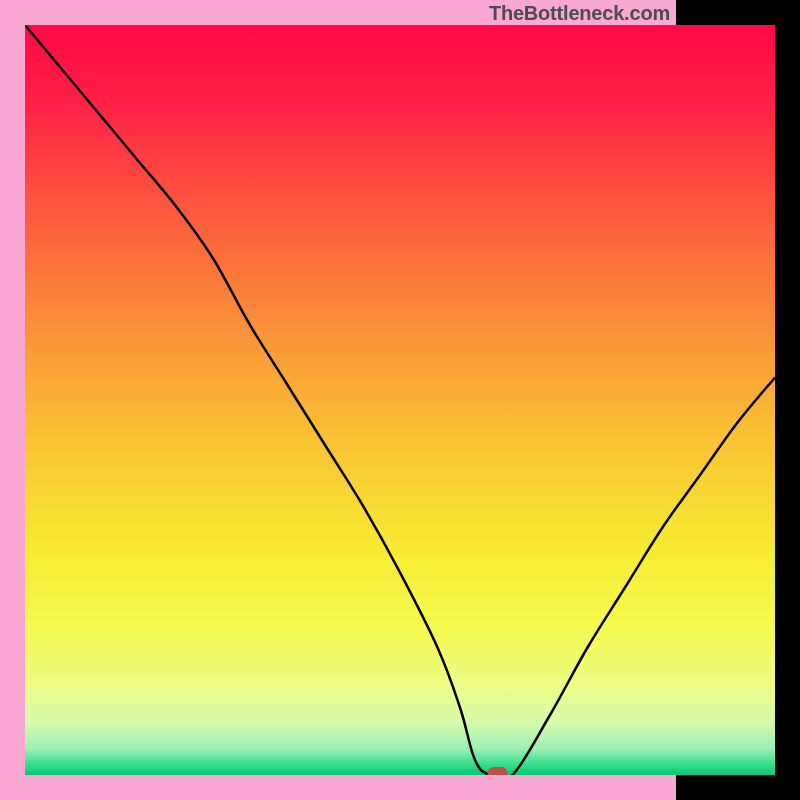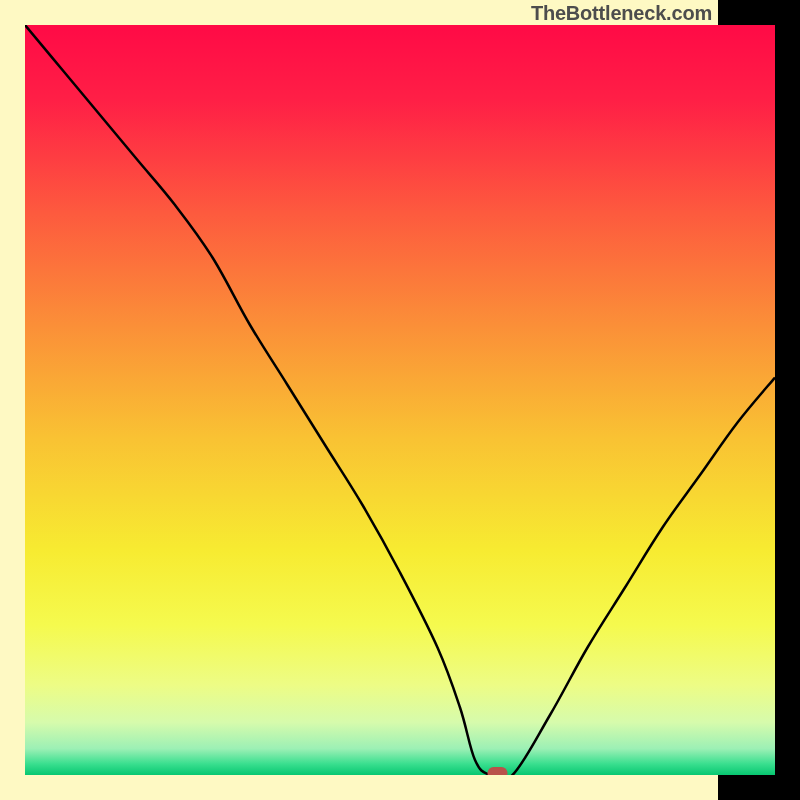--- a/index.html
+++ b/index.html
@@ -7,23 +7,22 @@
     padding: 0;
     width: 800px;
     height: 800px;
     overflow: hidden;
     background: #000;
     font-family: Arial, Helvetica, sans-serif;
   }
   .outer {
     width: 676px;
     height: 800px;
-    background: #fef9c3;
+    background: #f9a8d4;
     position: relative;
-    padding-left: 42px;
   }
   .plot {
     position: absolute;
     left: 25px;
     top: 25px;
     width: 750px;
     height: 750px;
   }
   .watermark {
     position: absolute;

